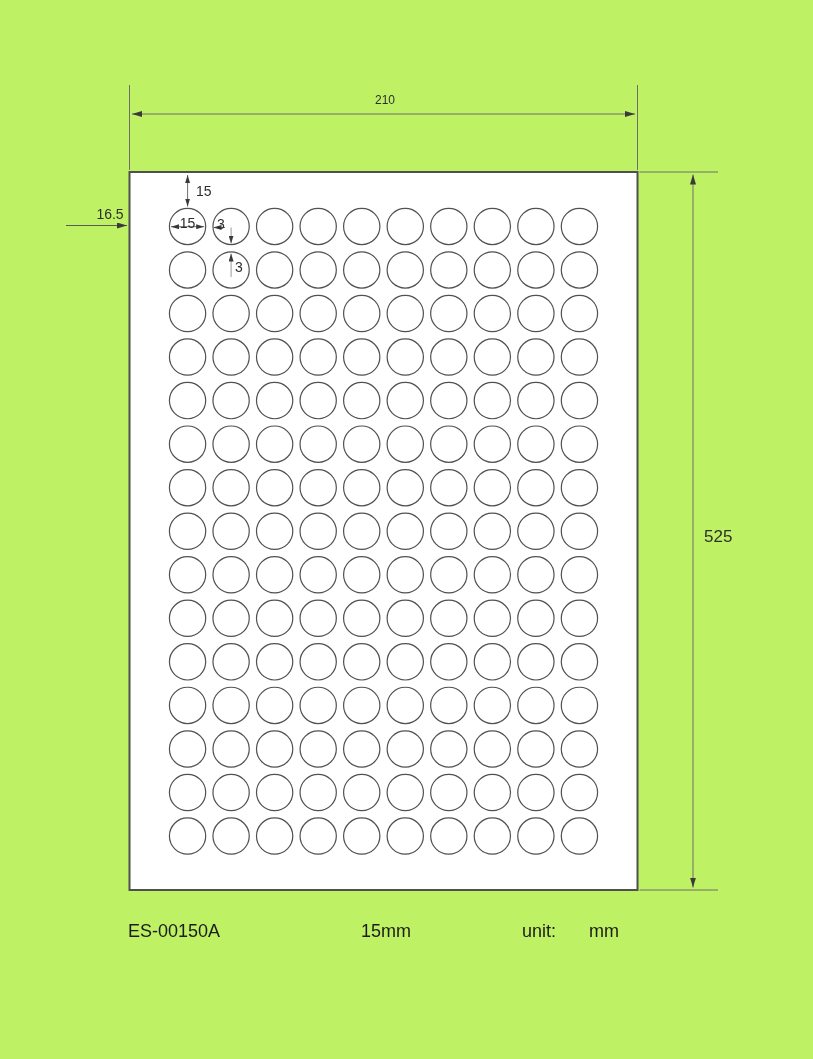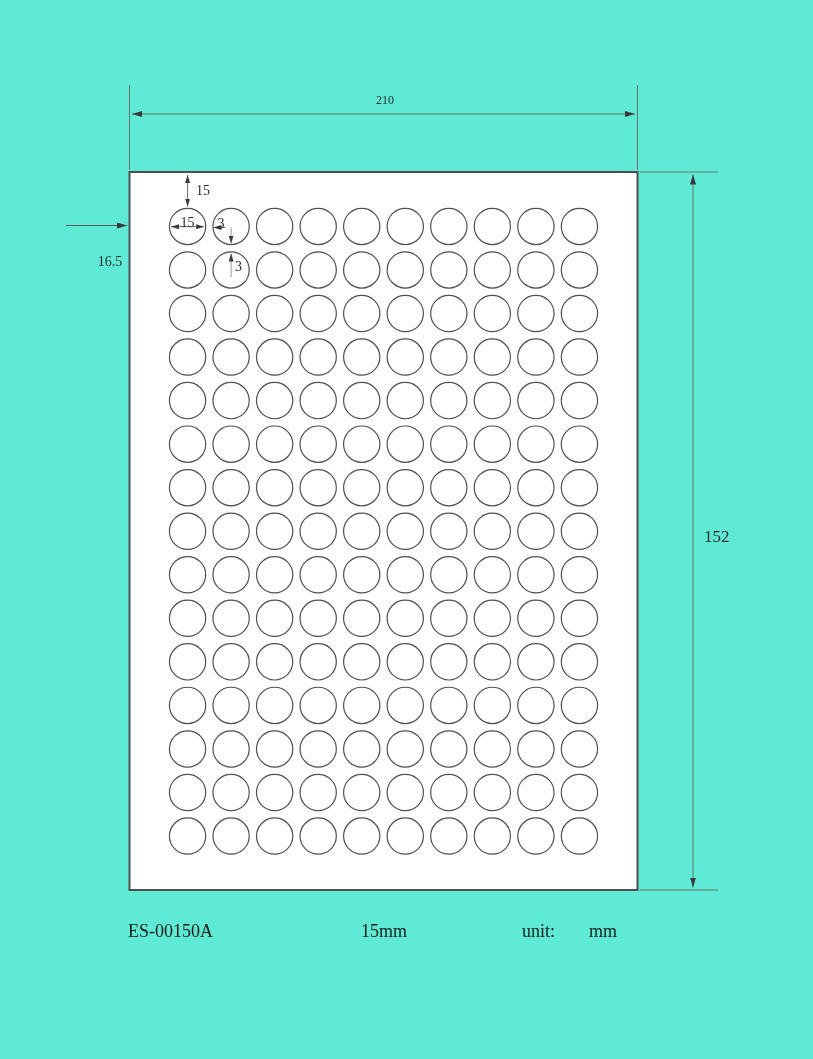--- a/index.html
+++ b/index.html
@@ -4,40 +4,40 @@
 <style>
   html, body {
     margin: 0;
     padding: 0;
     background: #ffffff;
   }
   #page {
     position: relative;
     width: 813px;
     height: 1059px;
-    background: #5eead4;
-    font-family: Liberation Serif, serif;
+    background: #bef264;
+    font-family: Liberation Sans, sans-serif;
     overflow: hidden;
   }
   #drawing-svg {
     position: absolute;
     left: 0;
     top: 0;
   }
   .dim {
     position: absolute;
     font-size: 14px;
     line-height: 1;
     color: #2e2e2e;
     white-space: nowrap;
   }
   .dim.center { text-align: center; }
   .dim-210 { left: 358px; top: 94px; width: 54px; font-size: 12px; }
   .dim-297 { left: 704px; top: 528px; font-size: 17px; }
-  .dim-165 { left: 92px;  top: 207px; width: 36px; margin-top: 48px; }
+  .dim-165 { left: 92px;  top: 207px; width: 36px; }
   .dim-15-top { left: 196px; top: 184px; }
   .dim-15-dia { left: 171px; top: 216px; width: 33px; }
   .dim-3-h { left: 215px; top: 217px; width: 12px; }
   .dim-3-v { left: 235px; top: 260px; }
   .footer-text {
     position: absolute;
     top: 921px;
     font-size: 18px;
     line-height: 1.2;
     color: #1c1c1c;
@@ -232,21 +232,21 @@
 
     <line x1="171" y1="226.7" x2="204.2" y2="226.7" stroke="#6e6e6e" stroke-width="1" marker-start="url(#arr-sm)" marker-end="url(#arr-sm)"></line>
 
     <line x1="213.5" y1="227.5" x2="225" y2="227.5" stroke="#6e6e6e" stroke-width="1" marker-start="url(#arr-sm)"></line>
     <line x1="231.1" y1="227.5" x2="231.1" y2="243.5" stroke="#9a9a9a" stroke-width="1" marker-end="url(#arr-sm)"></line>
 
     <line x1="231.1" y1="253.5" x2="231.1" y2="277" stroke="#9a9a9a" stroke-width="1" marker-start="url(#arr-sm)"></line>
   </svg>
 
   <div class="dim dim-210 center">210</div>
-  <div class="dim dim-297">152</div>
+  <div class="dim dim-297">525</div>
   <div class="dim dim-165 center">16.5</div>
   <div class="dim dim-15-top">15</div>
   <div class="dim dim-15-dia center">15</div>
   <div class="dim dim-3-h center">3</div>
   <div class="dim dim-3-v">3</div>
 
   <div class="footer-text footer-code">ES-00150A</div>
   <div class="footer-text footer-size">15mm</div>
   <div class="footer-text footer-unit-label">unit:</div>
   <div class="footer-text footer-unit-value">mm</div>

